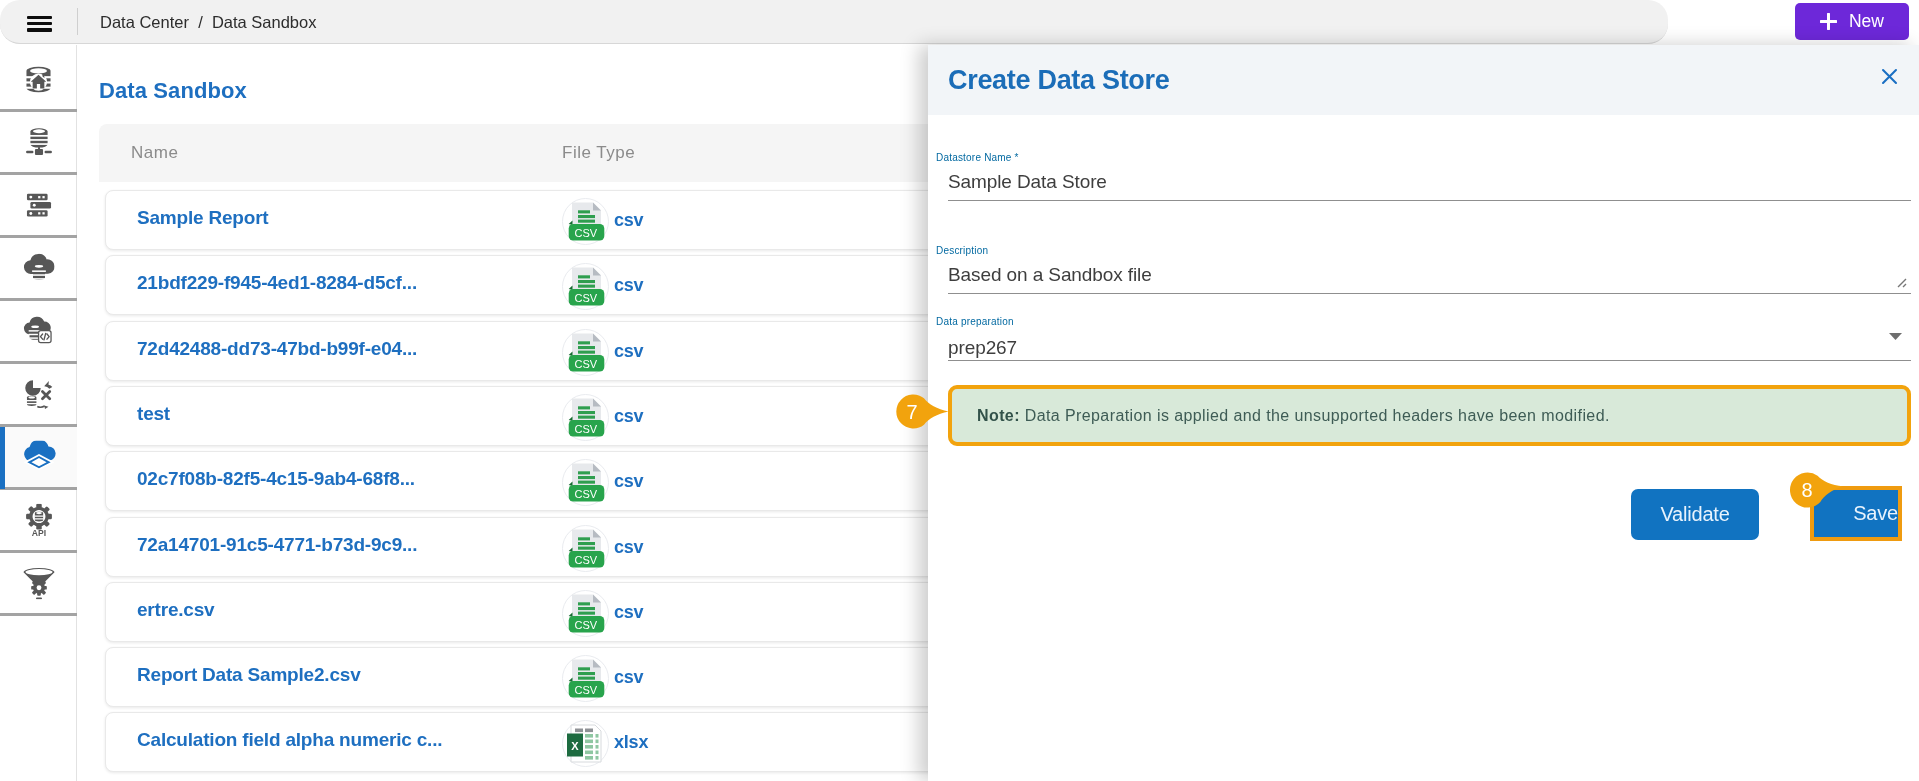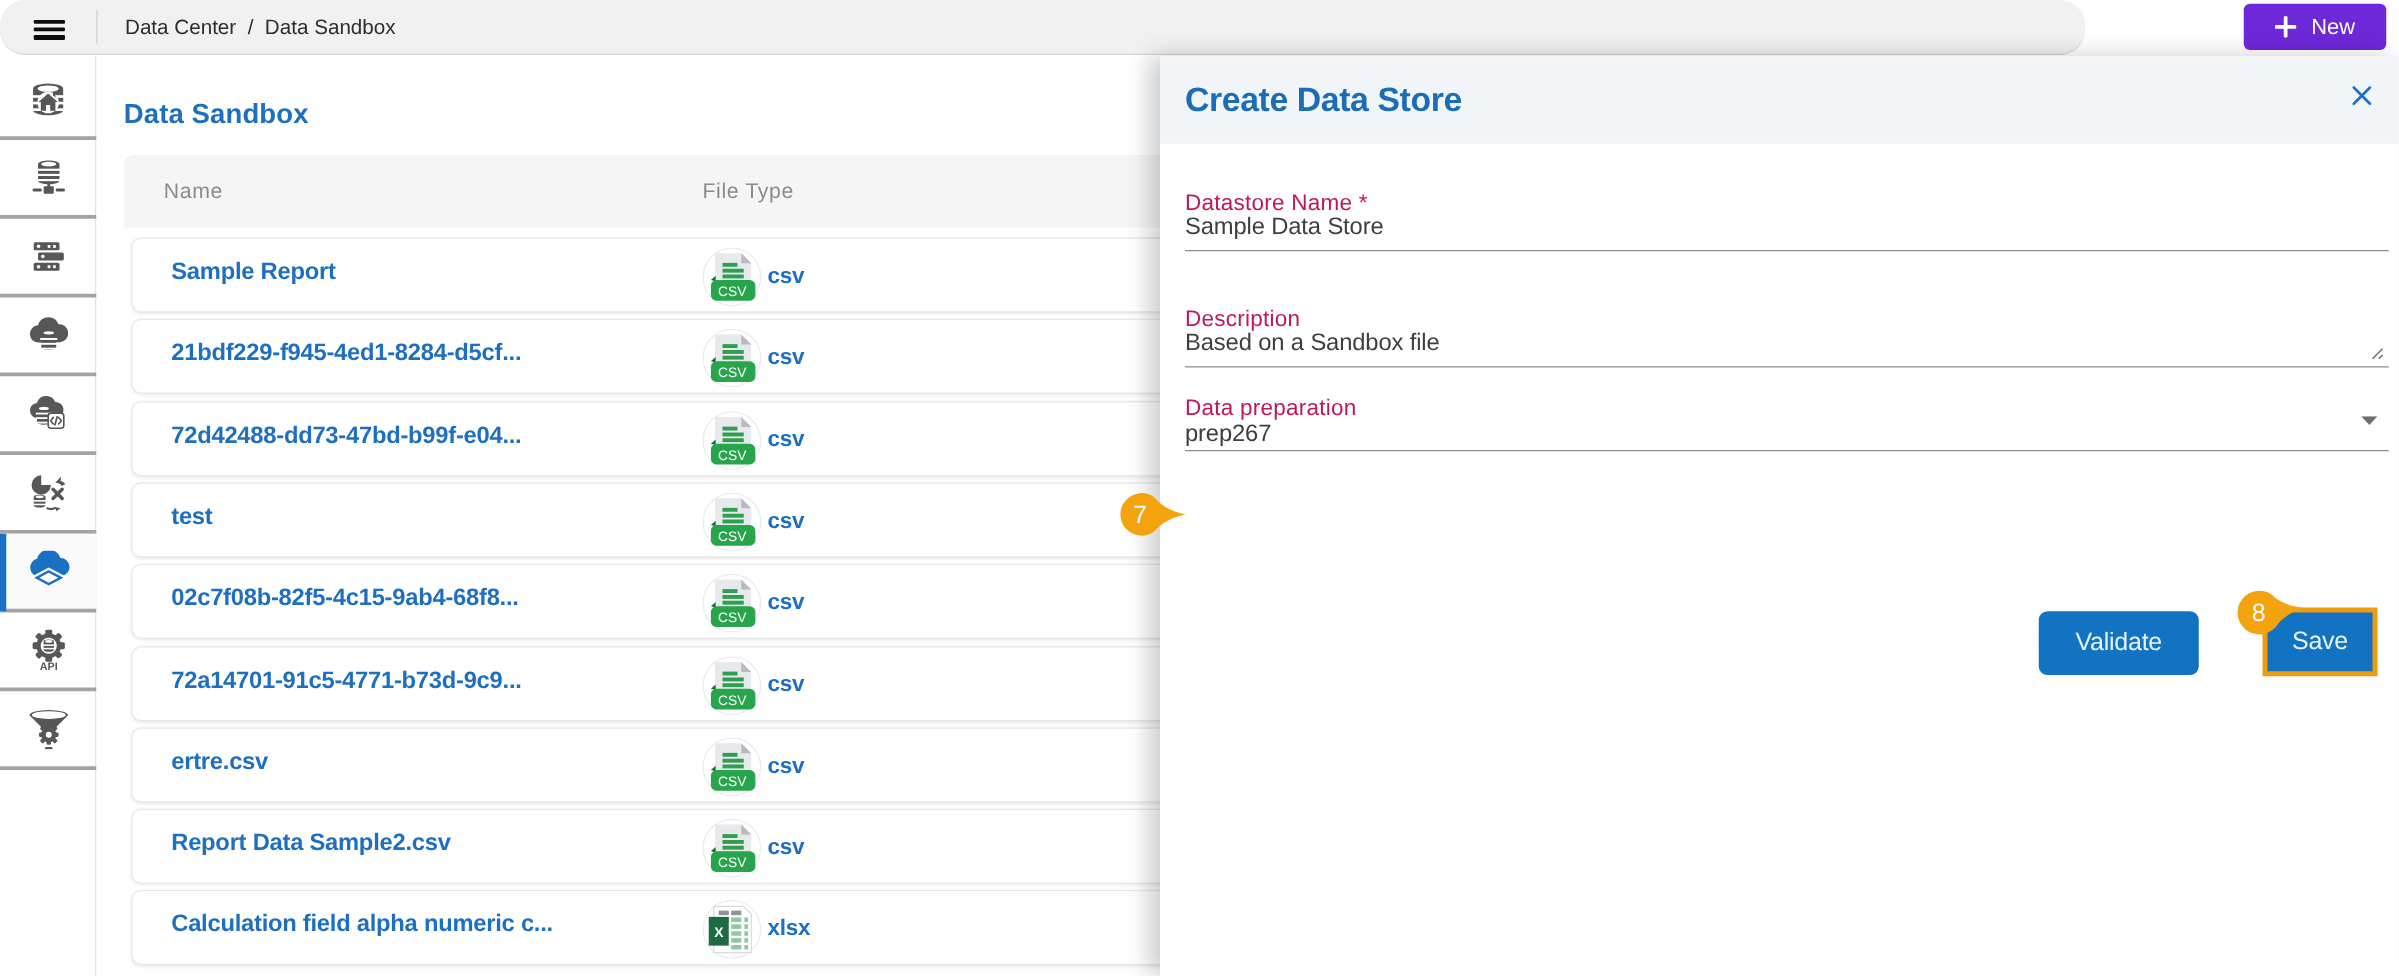--- a/index.html
+++ b/index.html
@@ -31,30 +31,30 @@
 .row { position:absolute; left:105px; width:1752px; height:60px; background:#fff; border:1px solid #e9e9e9; border-radius:8px; box-shadow:0 1px 3px rgba(0,0,0,0.09); }
 .row .nm { position:absolute; left:31px; top:16px; font-size:19px; font-weight:bold; color:#1e6fc0; letter-spacing:-0.2px; }
 .row .ficon { position:absolute; left:456px; top:7px; }
 .row .ftxt { position:absolute; left:508px; top:19px; font-size:18px; font-weight:bold; color:#1e6fc0; letter-spacing:-0.2px; }
 
 
 #drawer { position:absolute; left:928px; top:45px; width:991px; height:736px; background:#fff; box-shadow:-9px 0 18px rgba(0,0,0,0.20); }
 #dhead { position:absolute; left:0; top:0; width:991px; height:70px; background:#f2f5f8; }
 #dtitle { position:absolute; left:20px; top:20px; font-size:27px; font-weight:600; color:#1b6db8; letter-spacing:-0.3px; }
 #dclose { position:absolute; left:952px; top:22px; width:19px; height:19px; }
-.fld-label { position:absolute; left:20px; font-size:18px; color:#be185d; letter-spacing:0.2px; }
+.fld-label { position:absolute; left:8px; font-size:10px; color:#0369a1; letter-spacing:0.2px; }
 .fld-value { position:absolute; left:20px; font-size:19px; color:#3e3e3e; letter-spacing:-0.1px; }
 .fld-line { position:absolute; left:20px; width:963px; height:1px; background:#8f8f8f; }
 #notebox { position:absolute; left:20px; top:340px; width:963px; height:61px; background:#d8e9d9; border:4px solid #f2a30d; border-radius:9px; display:flex; align-items:center; }
 #notebox .txt { margin-left:25px; font-size:16px; color:#3e5c55; letter-spacing:0.4px; }
 #notebox .txt b { color:#32524a; }
 .btn { position:absolute; background:#1173c1; border-radius:7px; color:#e8f3fd; text-align:center; }
 #validate { left:703px; top:444px; width:128px; height:51px; font-size:20px; line-height:51px; letter-spacing:-0.2px; }
 #saveframe { position:absolute; left:882px; top:441px; width:92px; height:55px; background:#ef9b10; }
-#savebtn { position:absolute; left:4px; top:4px; width:84px; height:47px; background:#1173c1; color:#e8f3fd; font-size:20px; line-height:46px; text-align:center; letter-spacing:-0.2px; }
+#savebtn { position:absolute; left:4px; top:4px; width:84px; height:47px; background:#1173c1; color:#e8f3fd; font-size:20px; line-height:46px; text-align:right; letter-spacing:-0.2px; }
 </style>
 </head>
 <body>
 
 <div id="title">Data Sandbox</div>
 <div id="thead">
     <span class="h1">Name</span>
     <span class="h2">File Type</span>
   </div>
 <div id="rows">
@@ -364,20 +364,23 @@
       <path d="M4,12 L12,4 M9,12 L12,9" stroke="#777" stroke-width="1.4"></path>
     </svg>
 
   <div class="fld-label" style="top:271px;">Data preparation</div>
   <div class="fld-value" style="top:292px;">prep267</div>
   <div class="fld-line" style="top:315px;"></div>
   <svg style="position:absolute;left:961px;top:288px;" width="13" height="7" viewBox="0 0 13 7">
       <path d="M0,0 L13,0 L6.5,7 Z" fill="#6e6e6e"></path>
     </svg>
 
+  <div id="notebox">
+      <div class="txt"><b>Note:</b> Data Preparation is applied and the unsupported headers have been modified.</div>
+    </div>
 
   <div class="btn" id="validate">Validate</div>
   <div id="saveframe">
       <div id="savebtn">Save</div>
     </div>
 </div>
 
 <svg class="abs" style="left:890px;top:388px;z-index:30;" width="62" height="48" viewBox="0 0 62 48">
   <path d="M58.5,23.5 C47,21.2 38.5,16.2 34,10.3 A17,17 0 1 0 34,36.7 C38.5,30.8 47,25.8 58.5,23.5 Z" fill="#f2a30d"></path>
   <text x="22" y="30.5" font-size="20" fill="#fff" text-anchor="middle" font-family="Liberation Sans">7</text>

